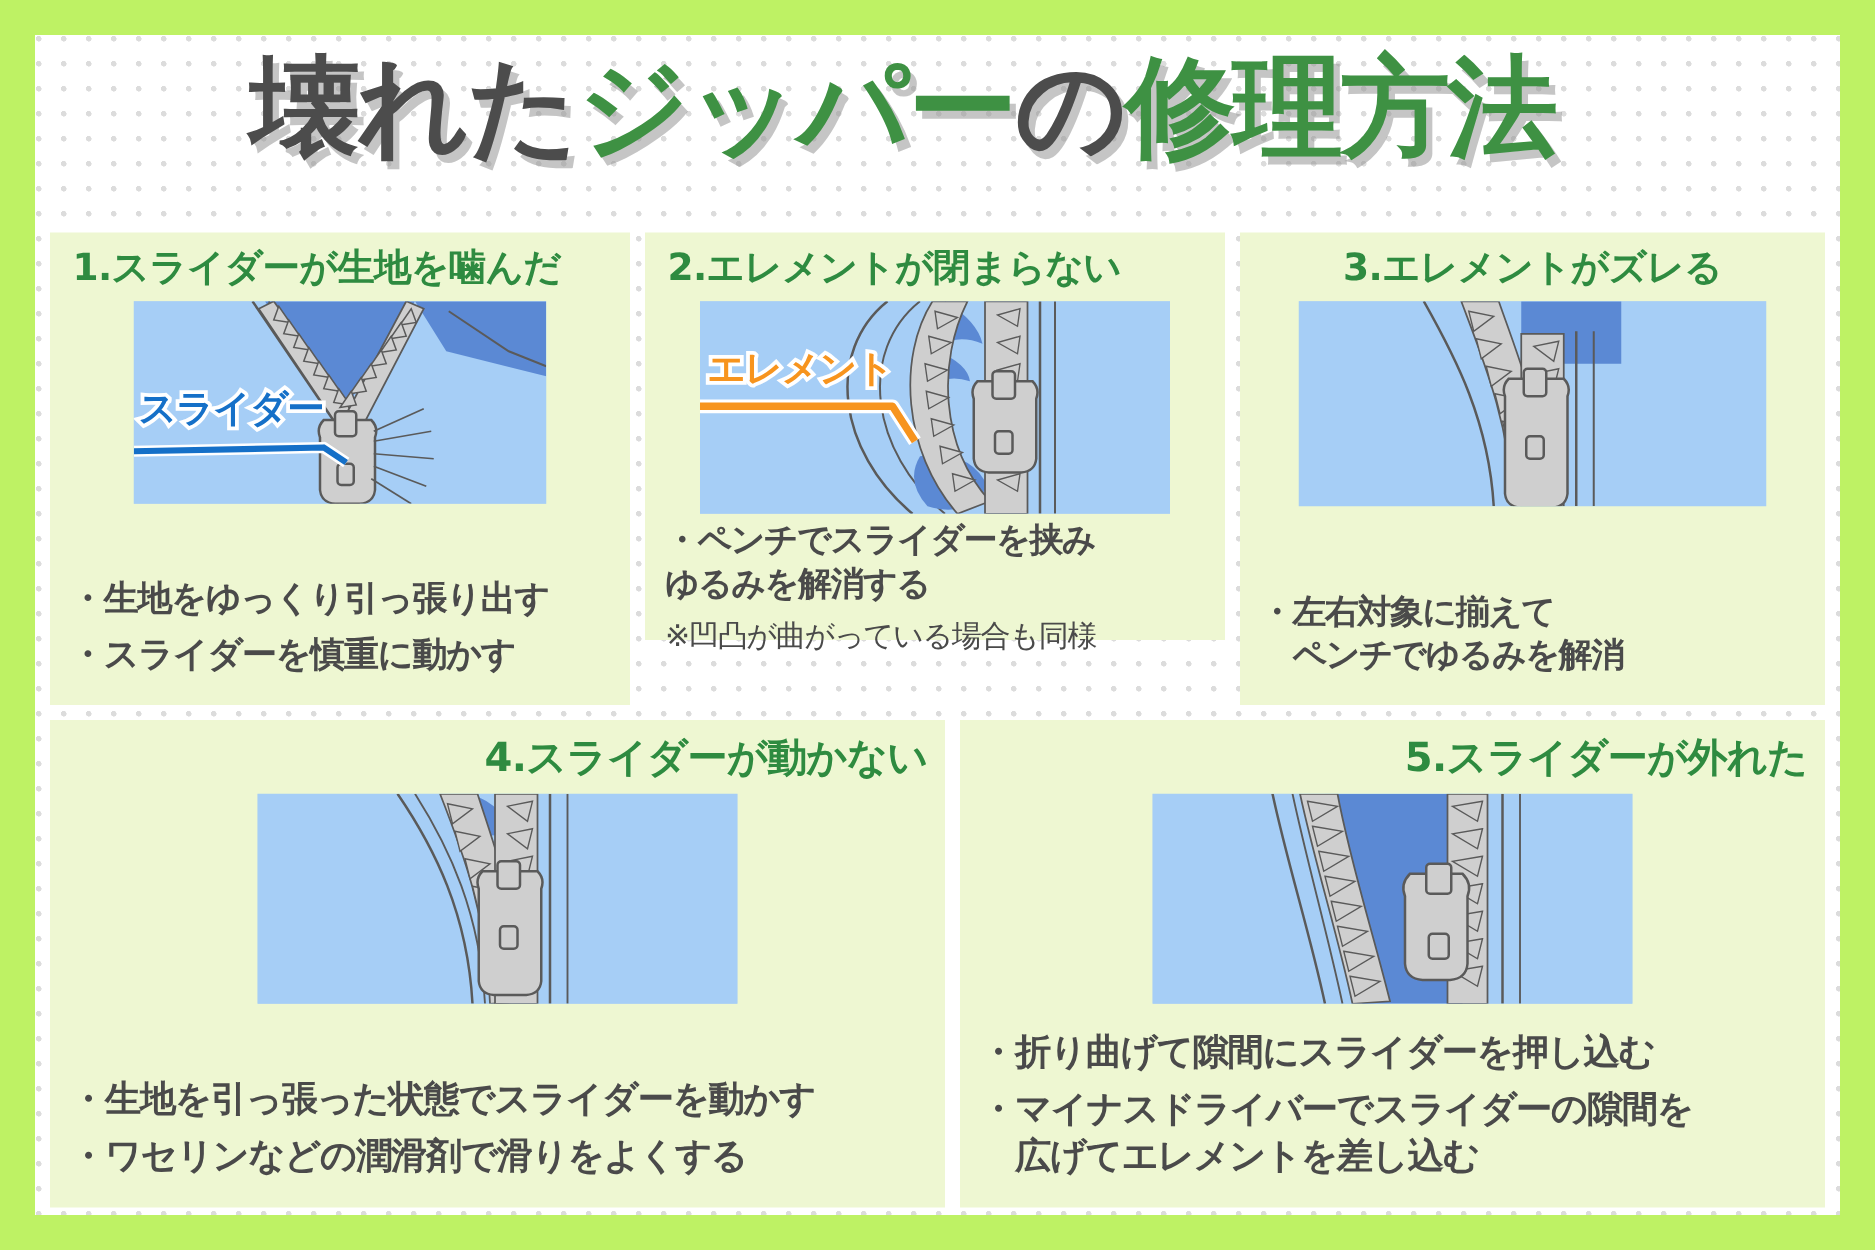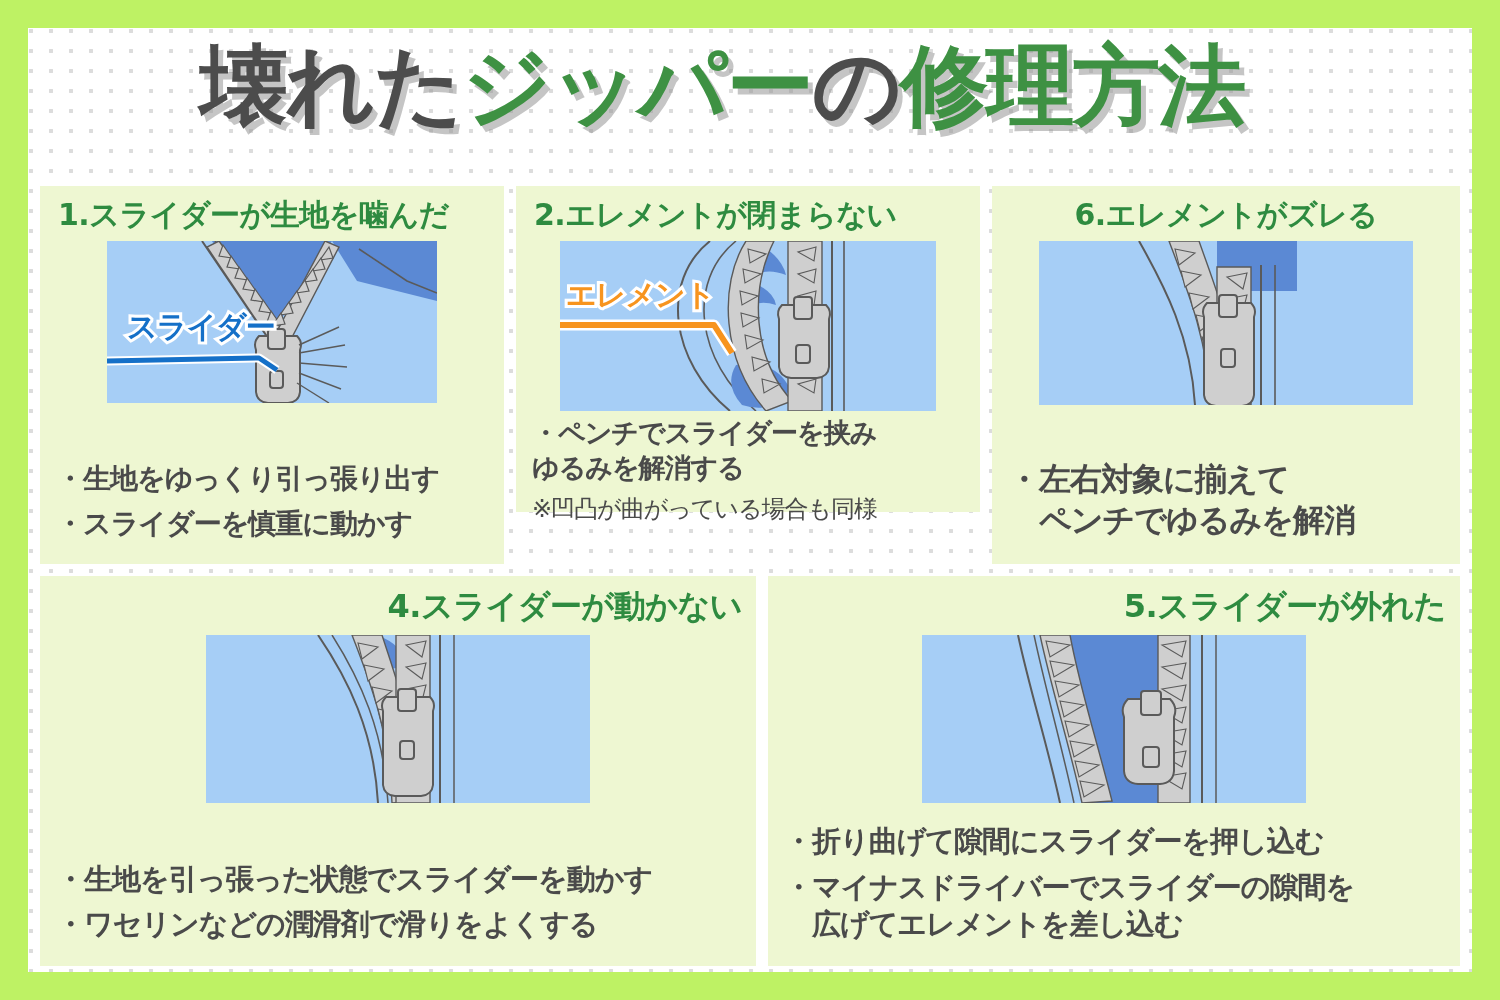--- a/index.html
+++ b/index.html
@@ -83,21 +83,21 @@
     color:#4A4A4A;
   }
   .bullet{
     font-size:28px;line-height:1.3;font-weight:bold;
     letter-spacing:-1px;
     margin-bottom:8px;
     white-space:pre-line;
   }
   .card.c4 .bullet,.card.c5 .bullet{font-size:29px;}
   .card.c2 .bullet{font-size:27px;}
-  .card.c3 .bullet{font-size:32px;}
+  .card.c3 .bullet{font-size:27px;}
   .note{
     font-size:24px;color:#4A4A4A;font-weight:normal;letter-spacing:-1px;
     margin-top:2px;
   }
 
   
   .callout{
     position:absolute;
     font-weight:bold;
     font-size:30px;
@@ -176,21 +176,21 @@
               <path d="M192 104 L232 86"></path>
                 <path d="M192 112 L238 104"></path>
               <path d="M192 122 L240 126"></path>
                 <path d="M192 132 L234 148"></path>
               <path d="M190 142 L222 162"></path>
             </g>
 
             <path d="M0 120 L152 117 L170 129" stroke="#ffffff" stroke-width="9" fill="none" stroke-linejoin="round"></path>
             <path d="M0 120 L152 117 L170 129" stroke="#1570C8" stroke-width="5" fill="none" stroke-linejoin="round"></path>
           </svg>
-          <span class="callout blue" style="left:20px;top:66px;">スライダー</span>
+          <span class="callout blue" style="left:4px;top:66px;">スライダー</span>
         </div>
         <div class="bullets">
           <div class="bullet">・生地をゆっくり引っ張り出す</div>
           <div class="bullet">・スライダーを慎重に動かす</div>
         </div>
       </div>
 
       <div class="card c2">
         <div class="card-head">2.エレメントが閉まらない</div>
         <div class="illus" style="width:376px;height:170px;margin-top:2px;">
@@ -243,21 +243,21 @@
           <span class="callout orange" style="left:6px;top:34px;">エレメント</span>
         </div>
         <div class="bullets">
           <div class="bullet">・ペンチでスライダーを挟み
 ゆるみを解消する</div>
           <div class="note">※凹凸が曲がっている場合も同様</div>
         </div>
       </div>
 
       <div class="card c3">
-        <div class="card-head">6.エレメントがズレる</div>
+        <div class="card-head">3.エレメントがズレる</div>
         <div class="illus" style="width:374px;height:164px;margin-top:2px;">
           <svg width="374" height="164" viewBox="0 0 374 164">
             <rect x="0" y="0" width="374" height="164" fill="#A6CEF6"></rect>
 
             <rect x="178" y="0" width="80" height="50" fill="#5B89D4"></rect>
 
             <path d="M100 0 C126 46 152 96 156 164" stroke="#5A5A5A" stroke-width="2" fill="none"></path>
 
             <g fill="#CFCFCF" stroke="#5A5A5A" stroke-width="1.4">
               <path d="M130 0 C148 48 168 96 172 164 L202 160 C196 94 176 46 160 0 Z"></path>

